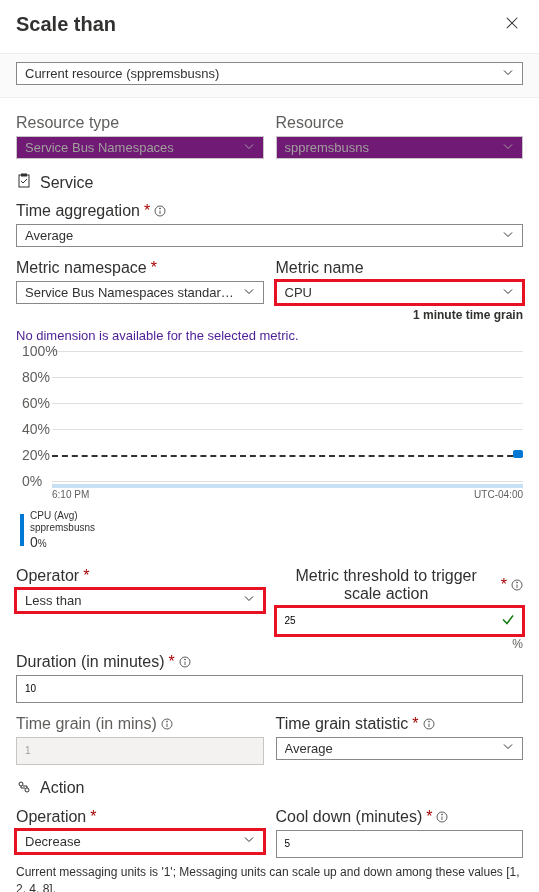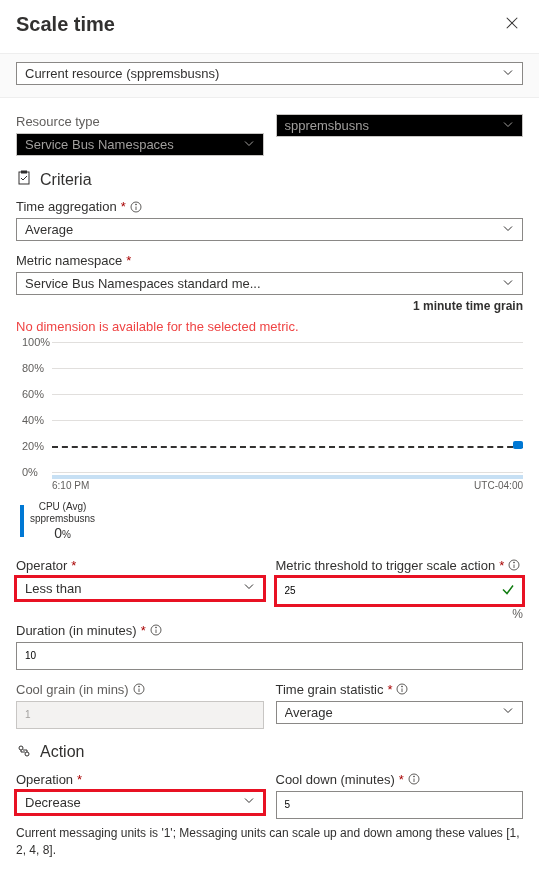--- a/index.html
+++ b/index.html
@@ -22,34 +22,35 @@
       border: 1px solid #8a8886;
       background: #fff;
       padding: 6px 28px 6px 8px;
       font-size: 13px;
       position: relative;
       display: flex;
       align-items: center;
       cursor: pointer;
       height: 23px;
     }
-    .dropdown.disabled { background: #000000; border-color:#c8c6c4; color: #a19f9d; cursor: default; }
+    .dropdown.disabled { background: #701a75; border-color:#c8c6c4; color: #a19f9d; cursor: default; }
     .dropdown .chev { position: absolute; right: 8px; top: 50%; transform: translateY(-50%); }
     .chev svg { width: 12px; height: 12px; }
 
     .row2 { display: flex; gap: 12px; }
     .col { flex: 1; min-width: 0; }
 
     .field-label {
-      font-size: 13px;
+      font-size: 16px;
       margin-bottom: 4px;
       display: flex;
       align-items: center;
       gap: 4px;
       color:#323130;
+      text-align:center;
     }
     .field-label.muted { color:#605e5c; }
     .req { color: #a80000; }
     .info-icon svg { width: 12px; height: 12px; }
     .info-icon { display:inline-flex; cursor: pointer; color:#605e5c;}
 
     .section-hdr { display: flex; align-items: center; gap: 8px; margin: 14px 0 10px; }
     .section-hdr h2 { font-size: 16px; font-weight: 400; }
     .section-icon svg { width:16px; height:16px; }
 
@@ -64,46 +65,46 @@
       font-size: 10px;
       height: 28px;
       background:#fff;
     }
     .text-input.disabled { background:#f3f2f1; color:#a19f9d; border-color:#c8c6c4;}
     .threshold-wrap { position: relative; }
     .threshold-wrap .check { position:absolute; right:8px; top:50%; transform:translateY(-50%); color:#107c10;}
     .unit-suffix { text-align: right; font-size:12px; color:#605e5c; margin-top:2px;}
 
     .time-grain-note { text-align: right; font-size:12px; font-weight:600; color:#323130; margin-top:4px; margin-bottom:6px;}
-    .no-dim { font-size:13px; color:#ef4444; margin-bottom: 8px;}
+    .no-dim { font-size:13px; color:#4c1d95; margin-bottom: 8px;}
 
     .chart-area { margin: 0 0 10px 6px; font-size:10px; color:#605e5c;}
     .chart-grid { position: relative; height: 130px; margin-bottom:4px; border-left:none;}
     .grid-line { position:absolute; left:30px; right:0; border-top:1px solid #e1dfdd; }
-    .grid-label { position:absolute; left:0; transform:translateY(-50%); font-size:11px; width:28px; text-align:left;}
+    .grid-label { position:absolute; left:0; transform:translateY(-50%); font-size:14px; width:28px; text-align:left;}
     .dashed-line { position:absolute; left:30px; right:0; border-top:2px dashed #323130; }
     .sel-bar { position:absolute; left:30px; right:0; height:4px; background:#c7e0f4; }
     .blue-blip { position:absolute; right:0; width:10px; height:8px; background:#0078d4; border-radius:2px;}
     .xaxis { display:flex; justify-content:space-between; margin-left:30px; font-size:10px;}
 
-    .legend { display:flex; gap:6px; align-items:center; margin: 6px 0 16px 4px; text-align: center; }
+    .legend { display:flex; gap:6px; align-items:center; margin: 6px 0 16px 4px; }
     .legend .bar { width:4px; height:32px; background:#0078d4; }
     .legend .txt { display:flex; flex-direction:column; font-size:10px; line-height:1.2; }
     .legend .val { font-size:14px; font-weight:400; color:#323130;}
 
     .footer-note { font-size:12px; color:#323130; margin: 6px 0 21px; line-height:1.4;}
     .ellipsis { white-space: nowrap; overflow: hidden; text-overflow: ellipsis; flex:1;}
   </style>
 </head>
 <body>
 
 <div class="panel">
 
   <div class="header">
-    <h1>Scale time</h1>
+    <h1>Scale than</h1>
     <button class="close-btn">
       <span>
         <svg viewBox="0 0 16 16" stroke="#323130" stroke-width="1.2">
             <line x1="2" y1="2" x2="14" y2="14"></line>
             <line x1="14" y1="2" x2="2" y2="14"></line>
           </svg>
       </span>
     </button>
   </div>
 
@@ -122,38 +123,39 @@
     <div class="col">
       <div class="field-label muted">Resource type</div>
       <div class="dropdown disabled">
         <span class="ellipsis">Service Bus Namespaces</span>
         <span class="chev"><svg viewBox="0 0 12 12" fill="none" stroke="#a19f9d" stroke-width="1">
               <polyline points="2,4 6,8 10,4"></polyline>
             </svg></span>
       </div>
     </div>
     <div class="col">
+      <div class="field-label muted">Resource</div>
       <div class="dropdown disabled">
         <span class="ellipsis">sppremsbusns</span>
         <span class="chev"><svg viewBox="0 0 12 12" fill="none" stroke="#a19f9d" stroke-width="1">
               <polyline points="2,4 6,8 10,4"></polyline>
             </svg></span>
       </div>
     </div>
   </div>
 
   <div class="section-hdr">
     <span class="section-icon">
       <svg viewBox="0 0 16 16" fill="none" stroke="#323130" stroke-width="1">
           <rect x="3" y="2" width="10" height="12"></rect>
           <rect x="5.5" y="1" width="5" height="2" fill="#323130"></rect>
           <polyline points="5,8 7,10 11,6"></polyline>
         </svg>
     </span>
-    <h2>Criteria</h2>
+    <h2>Service</h2>
   </div>
 
   <div class="field-block">
     <div class="field-label">
       <span>Time aggregation</span>
         <span class="req">*</span>
       <span class="info-icon">
           <svg viewBox="0 0 12 12" fill="none" stroke="currentColor" stroke-width="1">
             <circle cx="6" cy="6" r="5"></circle>
             <line x1="6" y1="5.5" x2="6" y2="9"></line>
@@ -170,20 +172,29 @@
   </div>
 
   <div class="row2 field-block" style="margin-bottom:4px;">
     <div class="col">
       <div class="field-label">
           <span>Metric namespace</span>
           <span class="req">*</span>
         </div>
       <div class="dropdown">
         <span class="ellipsis">Service Bus Namespaces standard me...</span>
+        <span class="chev"><svg viewBox="0 0 12 12" fill="none" stroke="#323130" stroke-width="1">
+              <polyline points="2,4 6,8 10,4"></polyline>
+            </svg></span>
+      </div>
+    </div>
+    <div class="col">
+      <div class="field-label">Metric name</div>
+      <div class="dropdown red-box">
+        <span class="ellipsis">CPU</span>
         <span class="chev"><svg viewBox="0 0 12 12" fill="none" stroke="#323130" stroke-width="1">
               <polyline points="2,4 6,8 10,4"></polyline>
             </svg></span>
       </div>
     </div>
   </div>
 
   <div class="time-grain-note">1 minute time grain</div>
   <div class="no-dim">No dimension is available for the selected metric.</div>
 
@@ -265,21 +276,21 @@
             <circle cx="6" cy="3.5" r="0.5" fill="currentColor"></circle>
           </svg>
         </span>
     </div>
     <input class="text-input" value="10" style="">
   </div>
 
   <div class="row2 field-block">
     <div class="col">
       <div class="field-label muted">
-          <span>Cool grain (in mins)</span>
+          <span>Time grain (in mins)</span>
         <span class="info-icon">
             <svg viewBox="0 0 12 12" fill="none" stroke="currentColor" stroke-width="1">
               <circle cx="6" cy="6" r="5"></circle>
               <line x1="6" y1="5.5" x2="6" y2="9"></line>
               <circle cx="6" cy="3.5" r="0.5" fill="currentColor"></circle>
             </svg>
           </span>
       </div>
       <input class="text-input disabled" disabled="" value="1" style="">
     </div>

